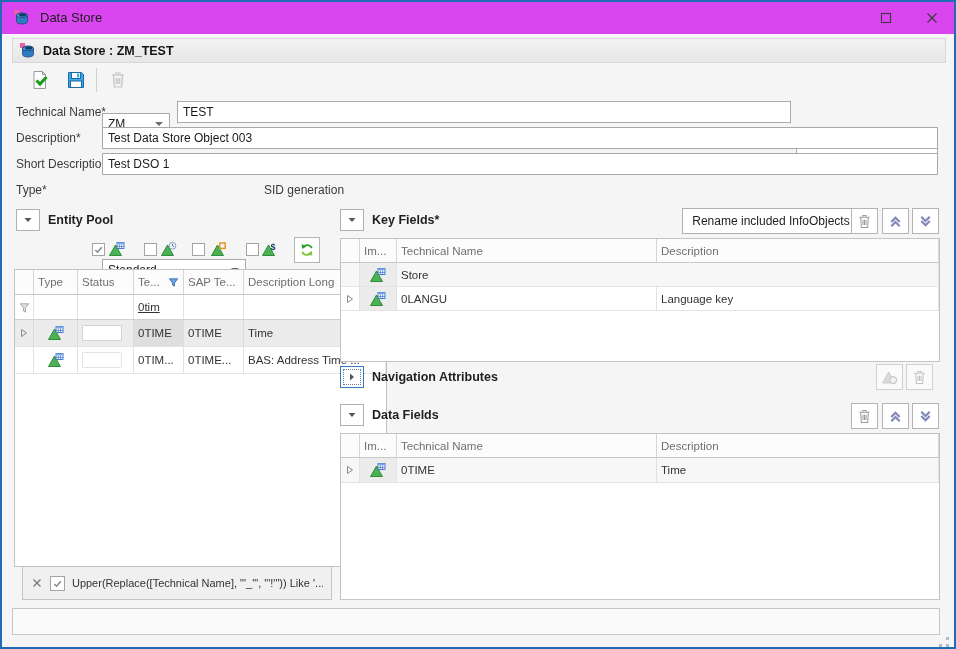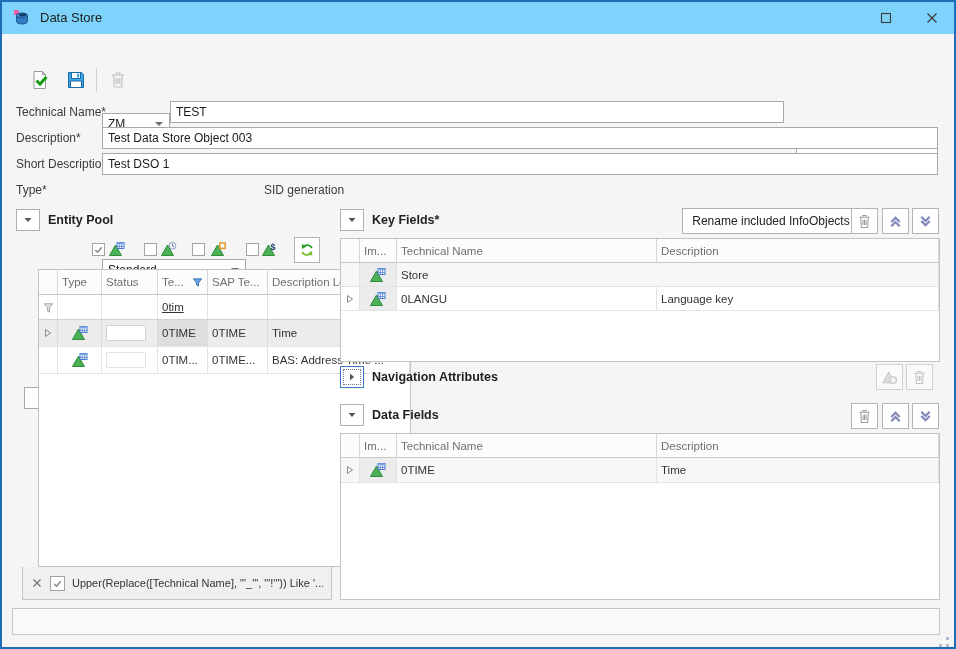--- a/index.html
+++ b/index.html
@@ -1,21 +1,21 @@
 <!DOCTYPE html>
 <html><head>
 <meta charset="utf-8">
 <style>
   html,body{margin:0;padding:0;background:#d8d8d8;font-family:"Liberation Sans",sans-serif;}
   .win{position:relative;width:956px;height:649px;box-sizing:border-box;border:2px solid #1f6bb5;background:#f5f5f5;overflow:hidden;}
   .abs{position:absolute;box-sizing:border-box;}
   .ic{display:inline-flex;align-items:center;justify-content:center;flex:0 0 auto;}
   .ic svg{width:100%;height:100%;display:block;}
   
-  .titlebar{left:0;top:0;right:0;height:32px;background:#7dd3fc;}
+  .titlebar{left:0;top:0;right:0;height:32px;background:#d946ef;}
   .title-text{font-size:13px;color:#1c1c1c;line-height:32px;}
   .tbbtn{width:44px;height:31px;display:flex;align-items:center;justify-content:center;}
   
   .hbar{background:linear-gradient(#f2f2f2,#e6e6e6);border:1px solid #d9d9d9;display:flex;align-items:center;padding-left:7px;gap:7px;}
   .hbar-text{font-size:12.5px;font-weight:bold;color:#141414;}
   
   .toolbtn{width:28px;height:28px;display:flex;align-items:center;justify-content:center;}
   .disabled{opacity:.55;}
   .sep{width:1px;background:#cfcfcf;}
   
@@ -71,20 +71,31 @@
     </div>
     <div class="abs tbbtn" style="left:908px;top:0;">
       <span class="ic" style="width:12px;height:12px;">
           <svg viewBox="0 0 12 12">
             <path d="M1.5 1.5l9 9M10.5 1.5l-9 9" stroke="#3a3a3a" stroke-width="1.2" fill="none"></path>
           </svg>
         </span>
     </div>
   </div>
 
+  <div class="abs hbar" style="left:10px;top:36px;width:934px;height:25px;">
+    <span class="ic" style="width:16px;height:16px;">
+        <svg viewBox="0 0 16 16">
+          <rect x="0" y="0" width="5" height="5" fill="#f25ca8"></rect>
+          <path d="M2.5 5.5C2.5 4 5 3 8 3s5.5 1 5.5 2.5v6c0 1.5-2.5 2.5-5.5 2.5s-5.5-1-5.5-2.5z" fill="#2f7cc4" stroke="#14497e" stroke-width="0.8"></path>
+          <ellipse cx="8" cy="5.5" rx="5.5" ry="2.2" fill="#4f9ad8" stroke="#14497e" stroke-width="0.8"></ellipse>
+          <ellipse cx="8.6" cy="5.2" rx="3.6" ry="1.4" fill="#0f3a66"></ellipse>
+        </svg>
+      </span>
+    <span class="hbar-text">Data Store : ZM_TEST</span>
+  </div>
 
   <div class="abs toolbtn" style="left:24px;top:64px;">
     <span class="ic" style="width:20px;height:20px;">
         <svg viewBox="0 0 20 20">
           <path d="M4 1.5h8.5l3 3V18.5H4z" fill="#fdfdfd" stroke="#9a9a9a"></path>
           <path d="M12.5 1.5v3h3z" fill="#dcdcdc" stroke="#9a9a9a"></path>
           <path d="M6.5 10.5l3.5 3.5 6.5-7" fill="none" stroke="#169c16" stroke-width="3"></path>
         </svg>
       </span>
   </div>
@@ -107,21 +118,21 @@
           <path d="M5.5 5l.8 12h7.4l.8-12"></path>
           <path d="M8.2 8v6M10 8v6M11.8 8v6"></path>
         </svg>
       </span>
   </div>
 
   <span class="abs lbl" style="left:14px;top:99px;">Technical Name*</span>
   <div class="abs combo" style="left:100px;top:99px;width:68px;height:22px;">
     <span>ZM_</span>
   </div>
-  <div class="abs input" style="left:168px;top:99px;width:614px;height:22px;">
+  <div class="abs input" style="left:175px;top:99px;width:614px;height:22px;">
     <span>TEST</span>
   </div>
   <div class="abs combo" style="left:794px;top:99px;width:142px;height:22px;">
     <span>Started</span>
   </div>
 
   <span class="abs lbl" style="left:14px;top:125px;">Description*</span>
   <div class="abs input" style="left:100px;top:125px;width:836px;height:22px;">
     <span>Test Data Store Object 003</span>
   </div>
@@ -193,21 +204,21 @@
     <span class="ic" style="width:16px;height:16px;">
         <svg viewBox="0 0 16 16">
           <path d="M12.8 6.2A5 5 0 0 0 4.2 5" fill="none" stroke="#2da12d" stroke-width="1.8"></path>
           <polygon points="2.6,2 3.2,7 7.4,4.6" fill="#2da12d"></polygon>
           <path d="M3.2 9.8A5 5 0 0 0 11.8 11" fill="none" stroke="#7cc43a" stroke-width="1.8"></path>
           <polygon points="13.4,14 12.8,9 8.6,11.4" fill="#7cc43a"></polygon>
         </svg>
       </span>
   </div>
 
-  <div class="abs table" style="left:36px;top:267px;width:373px;height:298px;">
+  <div class="abs table" style="left:12px;top:267px;width:373px;height:298px;">
     <div class="trow thead" style="height:24px;">
       <div class="cell c-ind"></div>
       <div class="cell" style="width:35px;flex:0 0 35px;">Type</div>
       <div class="cell" style="width:47px;flex:0 0 47px;">Status</div>
       <div class="cell" style="width:41px;flex:0 0 41px;">
         <span>Te...</span>
         <span class="ic" style="width:11px;height:11px;margin-left:auto;">
             <svg viewBox="0 0 12 12">
               <path d="M1.5 2h9L7 6.5V10L5 8.8V6.5z" fill="#6aa6e8" stroke="#2d66aa" stroke-width="0.9"></path>
             </svg>

